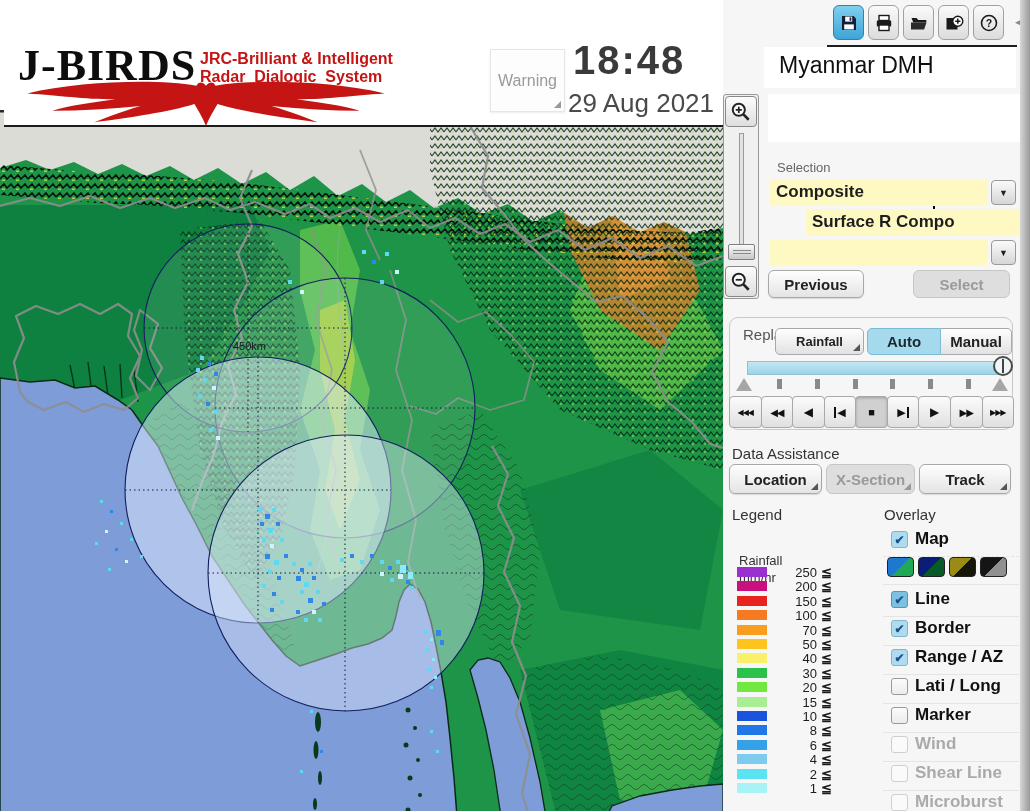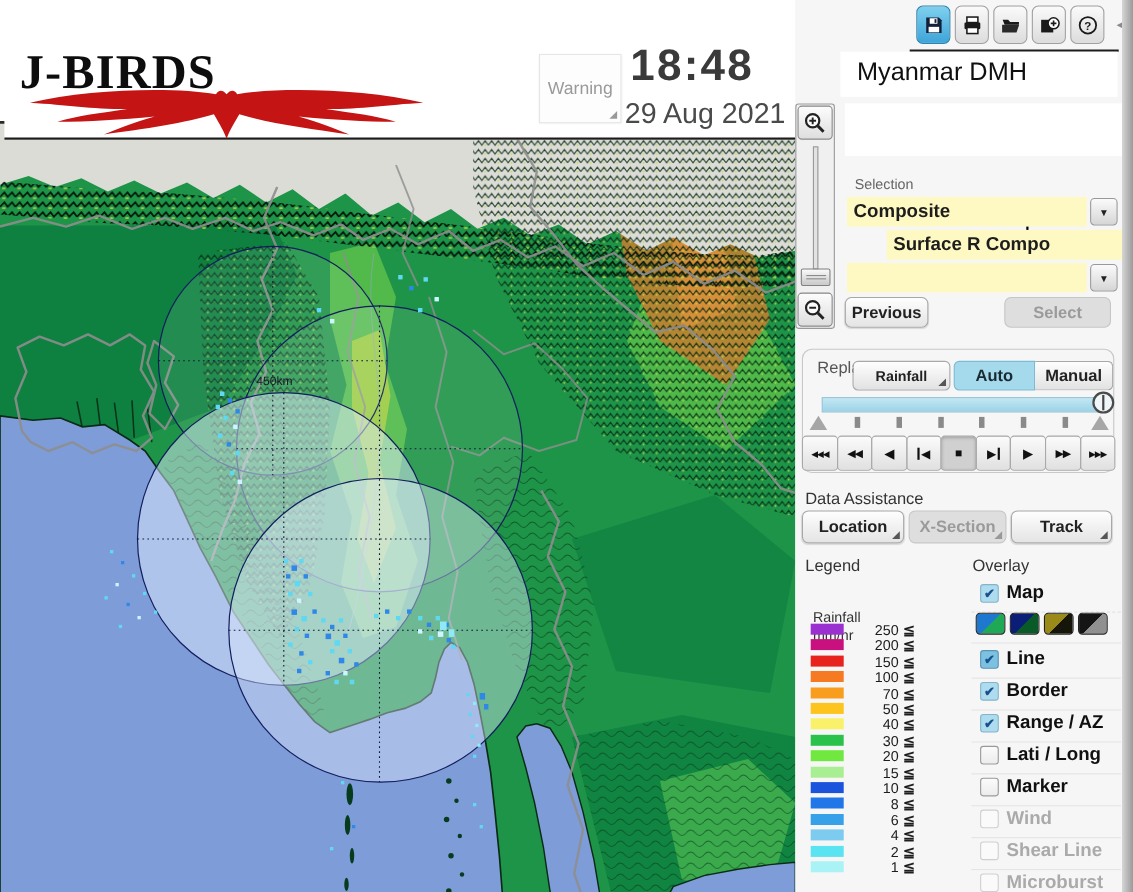--- a/index.html
+++ b/index.html
@@ -321,20 +321,21 @@
           <rect x="434" y="566" width="3" height="3"></rect>
         </g>
       </g>
       <rect x="0" y="0" width="723" height="2.5" fill="#2a2a2a"></rect>
     </svg>
   </div>
 
   <div id="header">
     <div id="brand">
       <div id="brand-title">J-BIRDS</div>
+      <div id="brand-tag"><span>JRC-Brilliant &amp; Intelligent</span><br><span>Radar  Dialogic  System</span></div>
       <svg id="eagle" viewBox="0 0 380 52">
         <path d="M190,8 C186,3 182,4 180,8 C140,1 60,3 4,16 C40,18 60,22 96,22 C70,26 50,28 30,34 C60,34 90,32 122,29 C102,35 88,40 74,46 C112,41 152,35 178,27 C182,34 186,40 190,50 C194,40 198,34 202,27 C228,35 268,41 306,46 C292,40 278,35 258,29 C290,32 320,34 350,34 C330,28 310,26 284,22 C320,22 340,18 376,16 C320,3 240,1 200,8 C198,4 194,3 190,8 Z" fill="#c41414"></path>
       </svg>
     </div>
     <div id="warning-btn">
       <span>Warning</span>
       <div class="fold lite"></div>
     </div>
     <div id="clock-time">18:48</div>
     <div id="clock-date">29 Aug 2021</div>
@@ -396,21 +397,21 @@
         </div>
         <div class="dd-row" style="top: 209px; margin-left: 36px;">
           <div class="dd-field">Surface R Compo</div>
           <div class="dd-arrow">▼</div>
         </div>
         <div class="dd-row" style="top: 239px;">
           <div class="dd-field"></div>
           <div class="dd-arrow">▼</div>
         </div>
       </div>
-    <div class="pbtn" style="left:45px; top:270px; width:76px;">Previous</div>
+    <div class="pbtn" style="left:45px; top:270px; width:96px;">Previous</div>
     <div class="pbtn disabled" style="left:190px; top:270px; width:97px;">Select</div>
 
     <div id="replay-box">
       <div id="replay-label">Replay</div>
       <div id="bookmark-btn">
         <span>Rainfall</span>
         <div class="fold"></div>
       </div>
       <div id="auto-btn">Auto</div>
       <div id="manual-btn">Manual</div>

